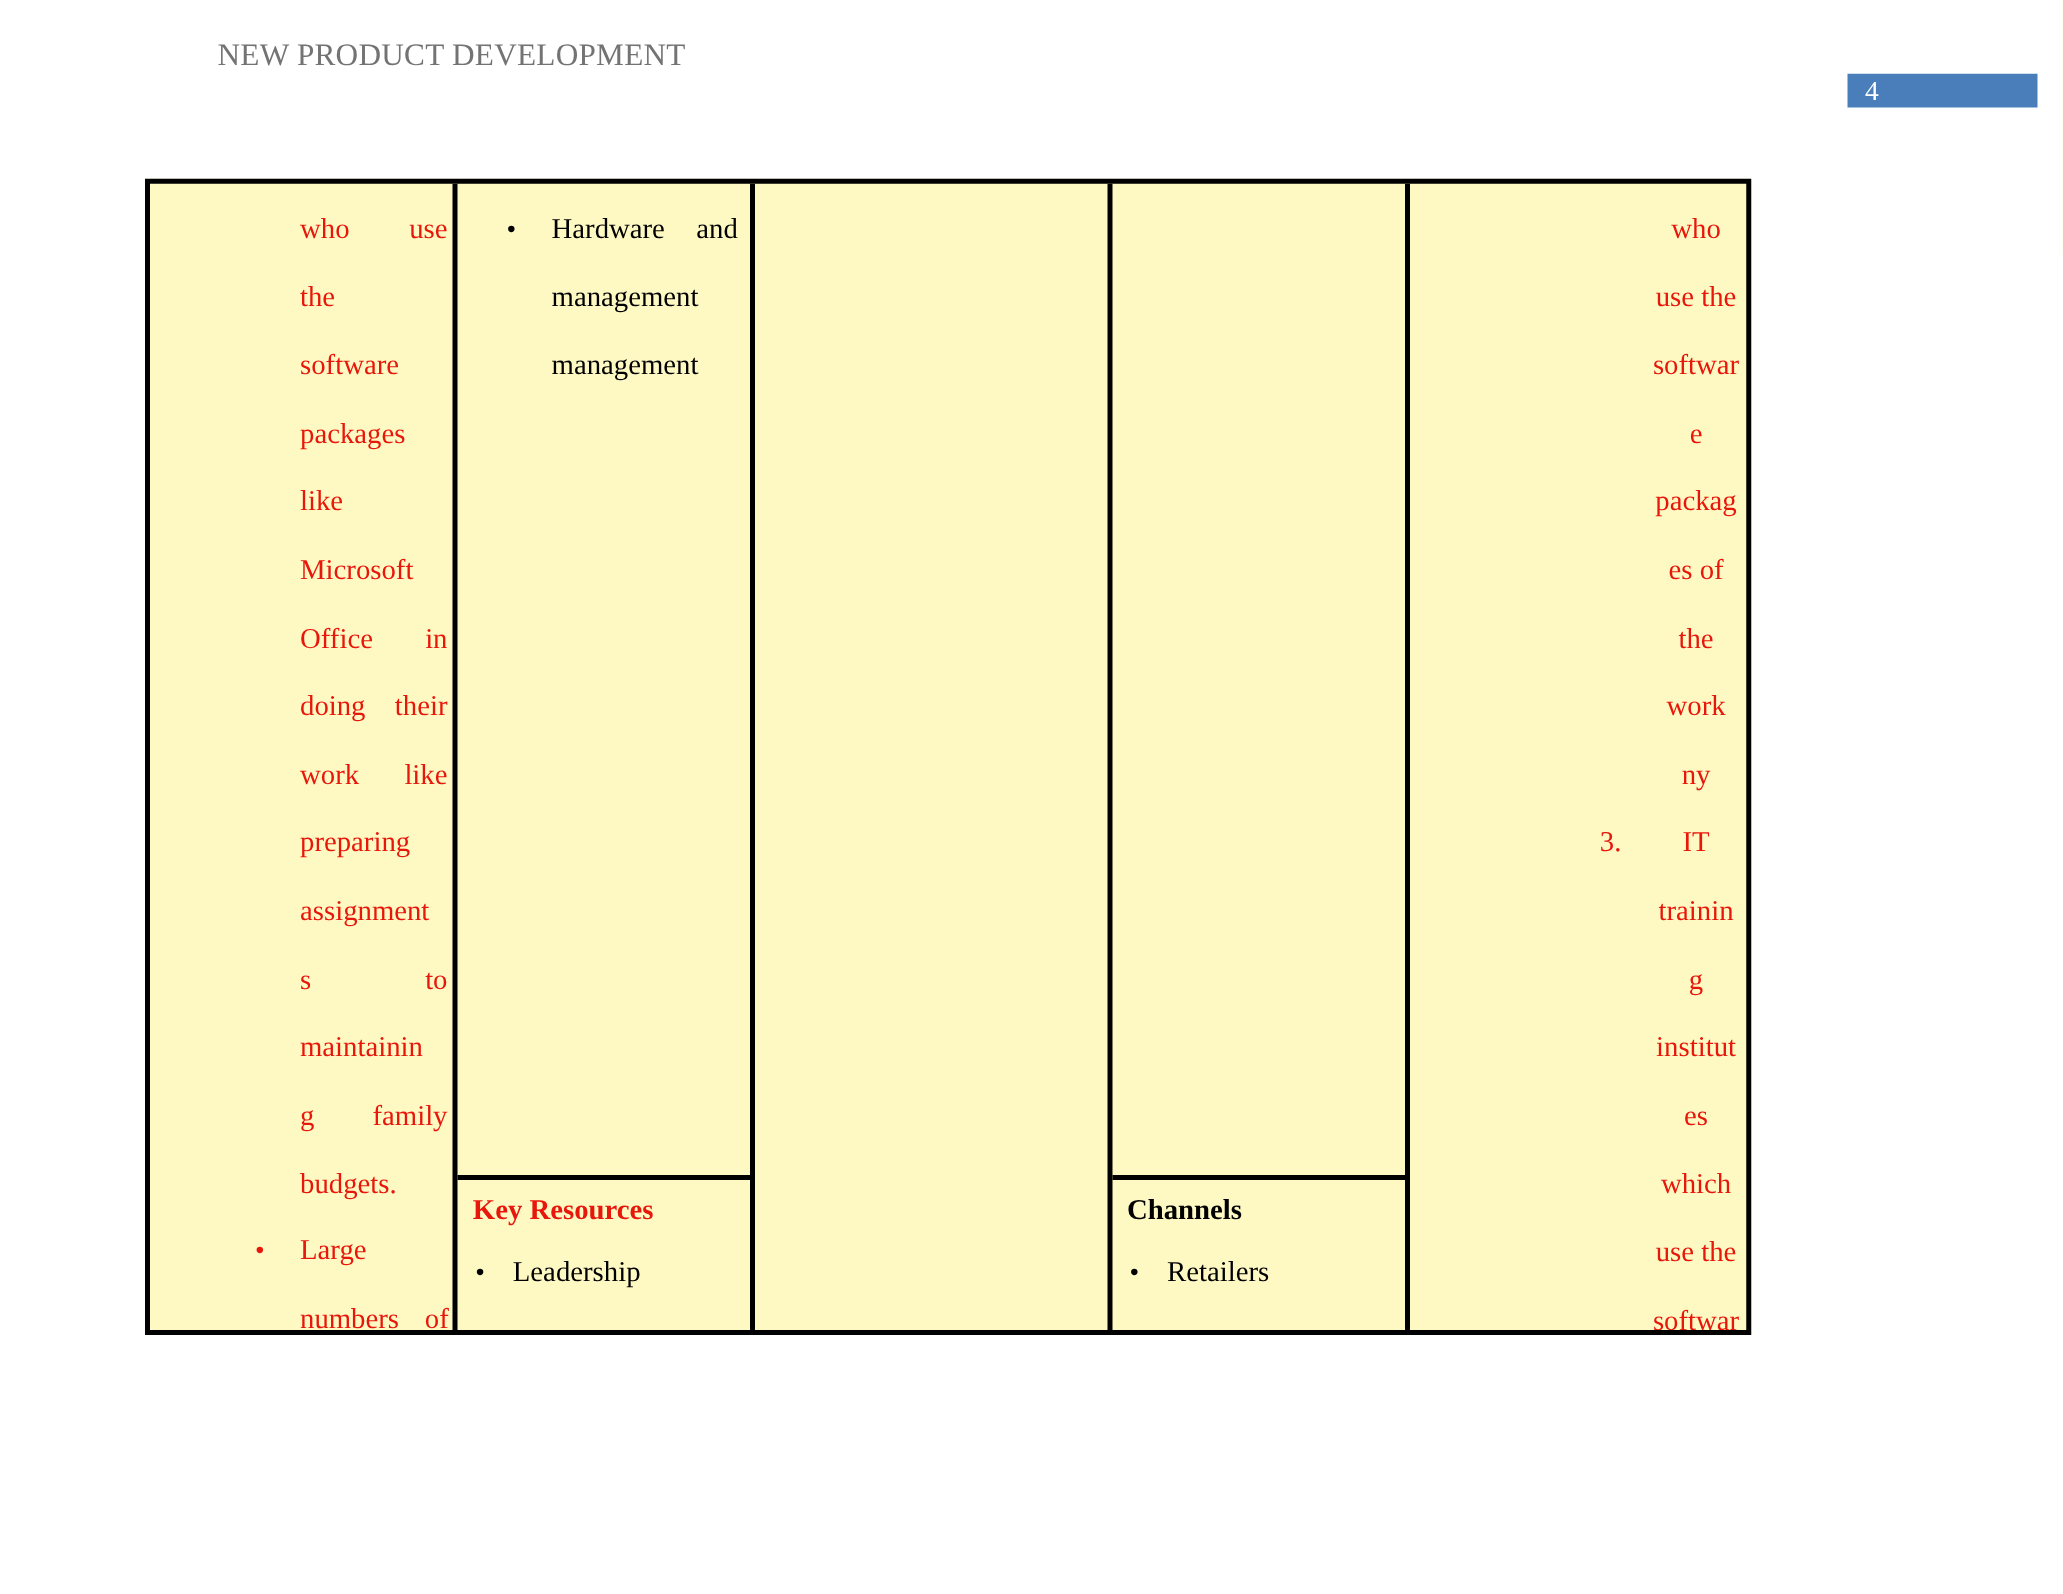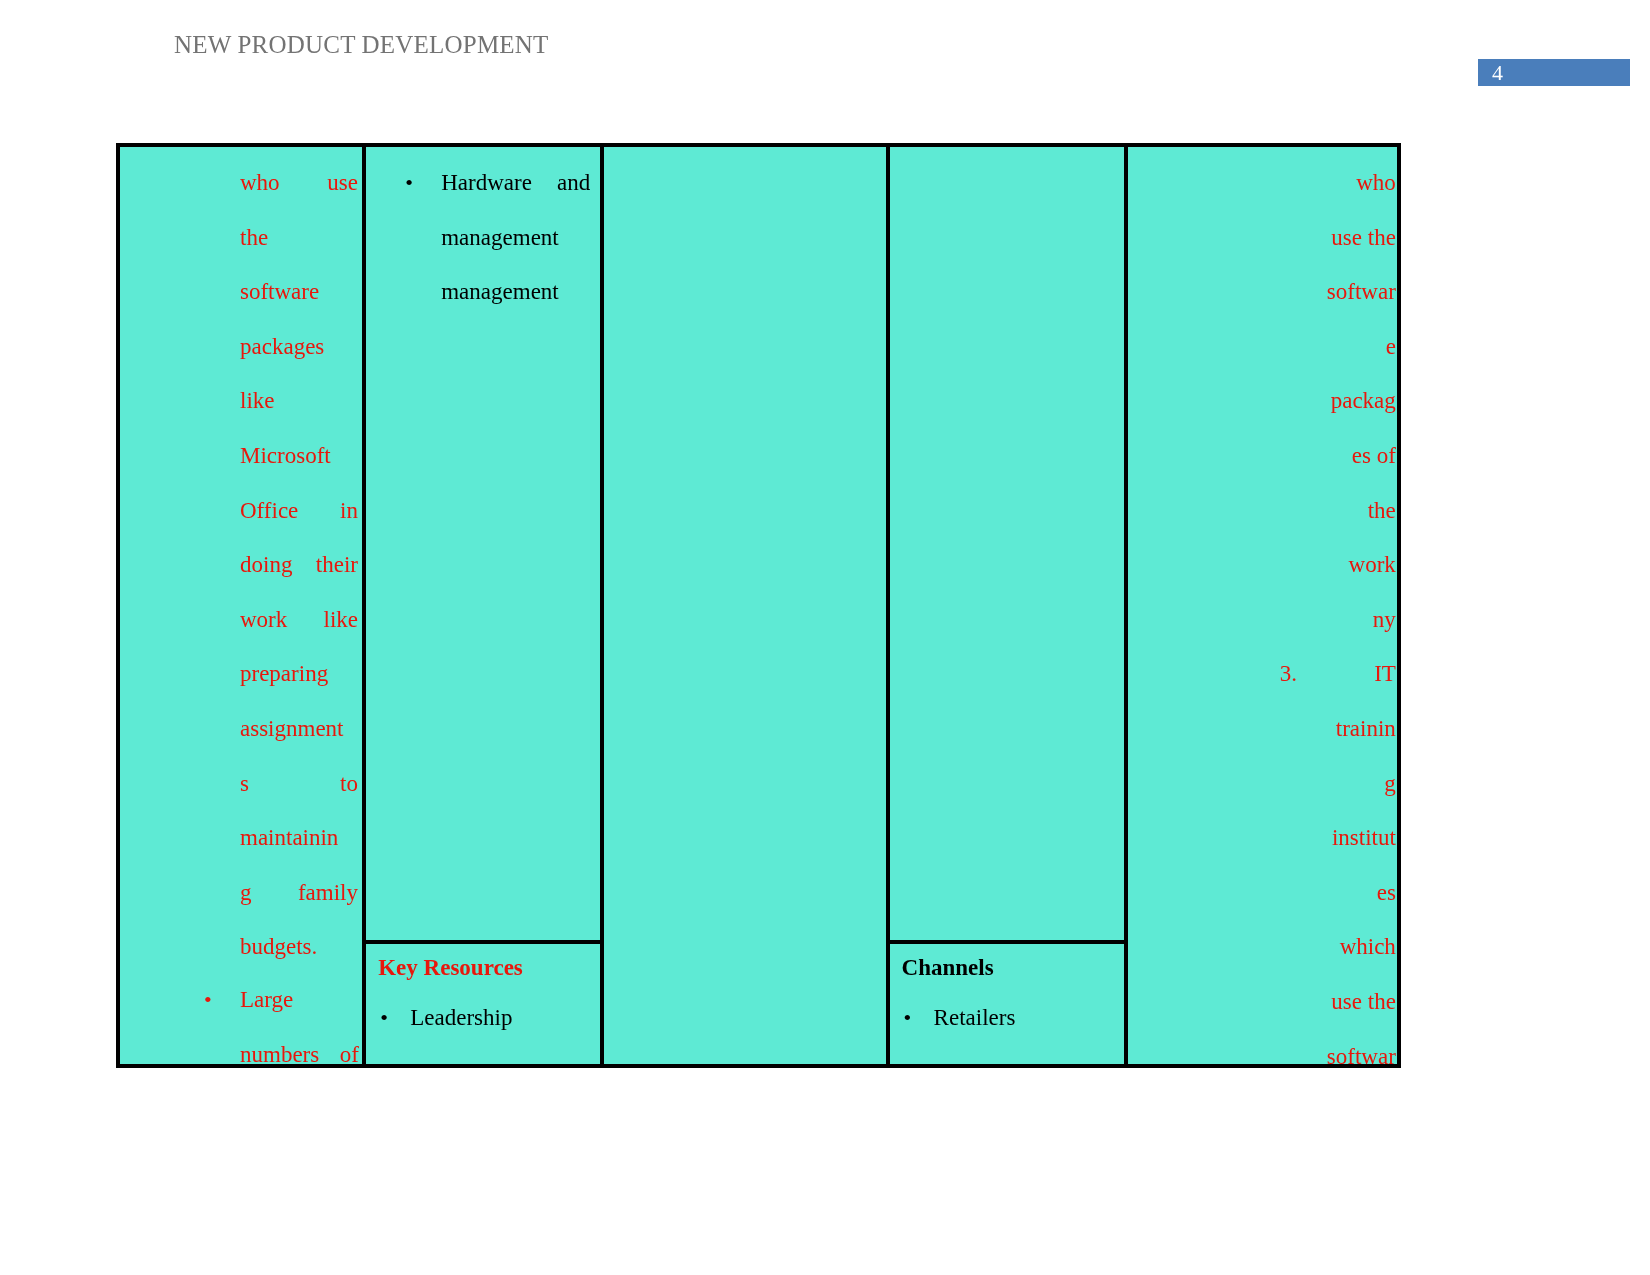--- a/index.html
+++ b/index.html
@@ -48,21 +48,21 @@
   
   .bmc-table {
     position: absolute;
     left: 116px;
     top: 143px;
     width: 1285px;
     height: 925px;
     border: 4px solid #000000;
     box-sizing: border-box;
     display: flex;
-    background: #5eead4;
+    background: #fef9c3;
   }
 
   .col {
     box-sizing: border-box;
     position: relative;
     display: flex;
     flex-direction: column;
   }
   .col.sep-right { border-right: 4px solid #000000; }
 
@@ -190,21 +190,21 @@
 
   
   .c5-para {
     position: absolute;
     left: 190px;
     top: 9px;
     width: 78px;
     font-size: 23px;
     line-height: 54.6px;
     color: #e8170c;
-    text-align: right;
+    text-align: center;
   }
   .c5-para .lline { display: block; white-space: nowrap; }
   .c5-num {
     position: absolute;
     left: -38px;
     font-size: 23px;
     line-height: 54.6px;
     color: #e8170c;
   }
   .c5-numline { position: relative; display: block; white-space: nowrap; }

